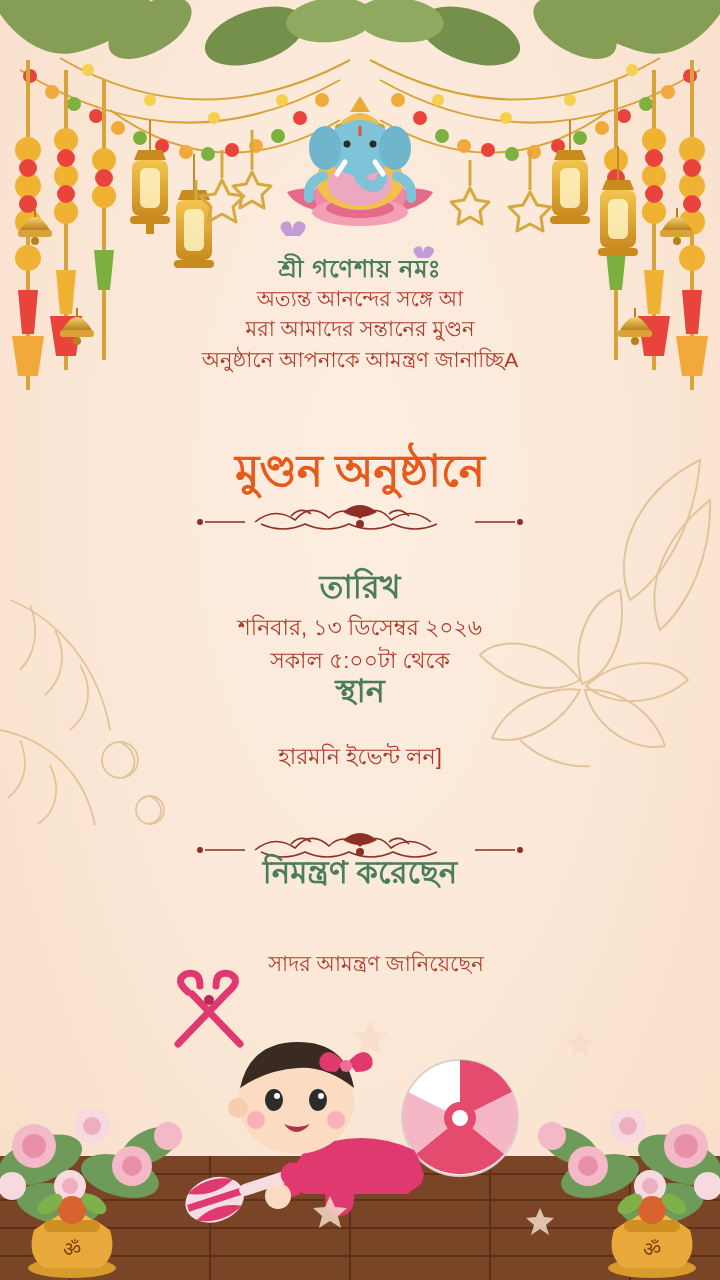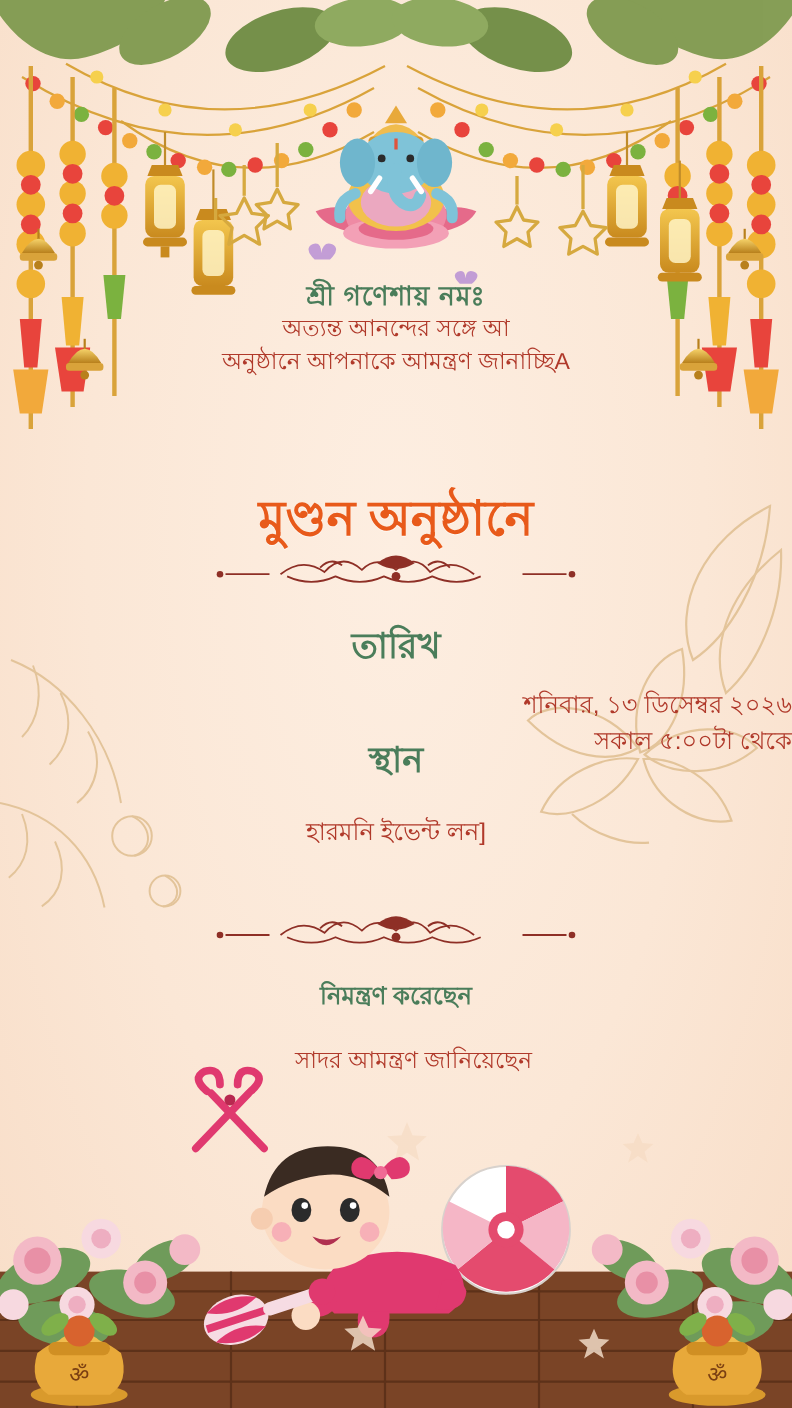--- a/index.html
+++ b/index.html
@@ -57,22 +57,22 @@
   .sec-head {
     position: absolute; width: 100%;
     font-size: 32px; color: #4a7d5a; font-weight: 700;
   }
   .sec-body {
     position: absolute; width: 100%;
     font-size: 22px; color: #b0392a; line-height: 1.5;
   }
 
   .host-head {
-    position: absolute; top: 888px; width: 100%;
-    font-size: 22px; color: #4a7d5a; font-weight: 700;
+    position: absolute; top: 848px; width: 100%;
+    font-size: 31px; color: #4a7d5a; font-weight: 700;
   }
   .host-body {
     position: absolute; top: 948px; width: 100%;
     font-size: 21px; color: #b0392a; margin-left: 16px;
   }
 
   
   .bottom { position: absolute; left: 0; bottom: 0; width: 720px; height: 320px; }
 </style>
 </head>
@@ -380,20 +380,21 @@
       <path d="M122 88 q16 6 14 22" stroke="#7fc3d8" stroke-width="10" fill="none" stroke-linecap="round"></path>
     </svg>
   </div>
 
   <div class="content">
 
     <div class="line-shree">শ্রী গণেশায় নমঃ</div>
 
     <div class="invite-lines">
       <div>অত্যন্ত আনন্দের সঙ্গে আ</div>
+      <div>মরা আমাদের সন্তানের মুণ্ডন</div>
       <div>অনুষ্ঠানে আপনাকে আমন্ত্রণ জানাচ্ছিA</div>
     </div>
 
     <div class="event-title">মুণ্ডন অনুষ্ঠানে</div>
 
     <div class="divider" style="top:500px;">
       <svg width="330" height="40" viewBox="0 0 330 40">
         <g stroke="#8e2f26" fill="none" stroke-width="1.6">
           <path d="M10 22 h40"></path>
             <path d="M280 22 h40"></path>
@@ -403,21 +404,21 @@
           <path d="M66 24 q22 10 44 0 q22 10 44 0 q22 10 44 0 q22 10 44 0"></path>
           <path d="M148 12 q17 -14 34 0 q-17 10 -34 0Z" fill="#8e2f26" stroke="none"></path>
           <circle cx="165" cy="24" r="4" fill="#8e2f26" stroke="none"></circle>
           <path d="M96 16 q10 -10 20 -2"></path>
           <path d="M214 16 q-10 -10 -20 -2"></path>
         </g>
       </svg>
     </div>
 
     <div class="sec-head" style="top:562px;">তারিখ</div>
-    <div class="sec-body" style="top:624px;text-align:right;">
+    <div class="sec-body" style="top:611px;">
       <div>শনিবার, ১৩ ডিসেম্বর ২০২৬</div>
       <div>সকাল ৫:০০টা থেকে</div>
     </div>
 
     <div class="sec-head" style="top:666px;">স্থান</div>
     <div class="sec-body" style="top:740px;">
       <div>হারমনি ইভেন্ট লন]</div>
     </div>
 
     <div class="divider" style="top:828px;">

